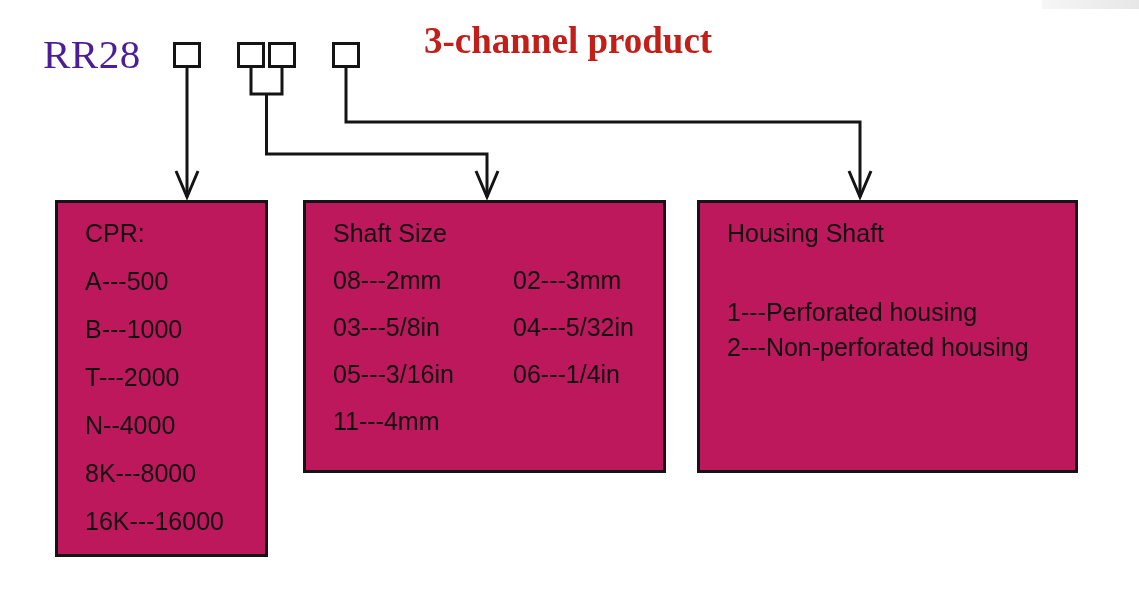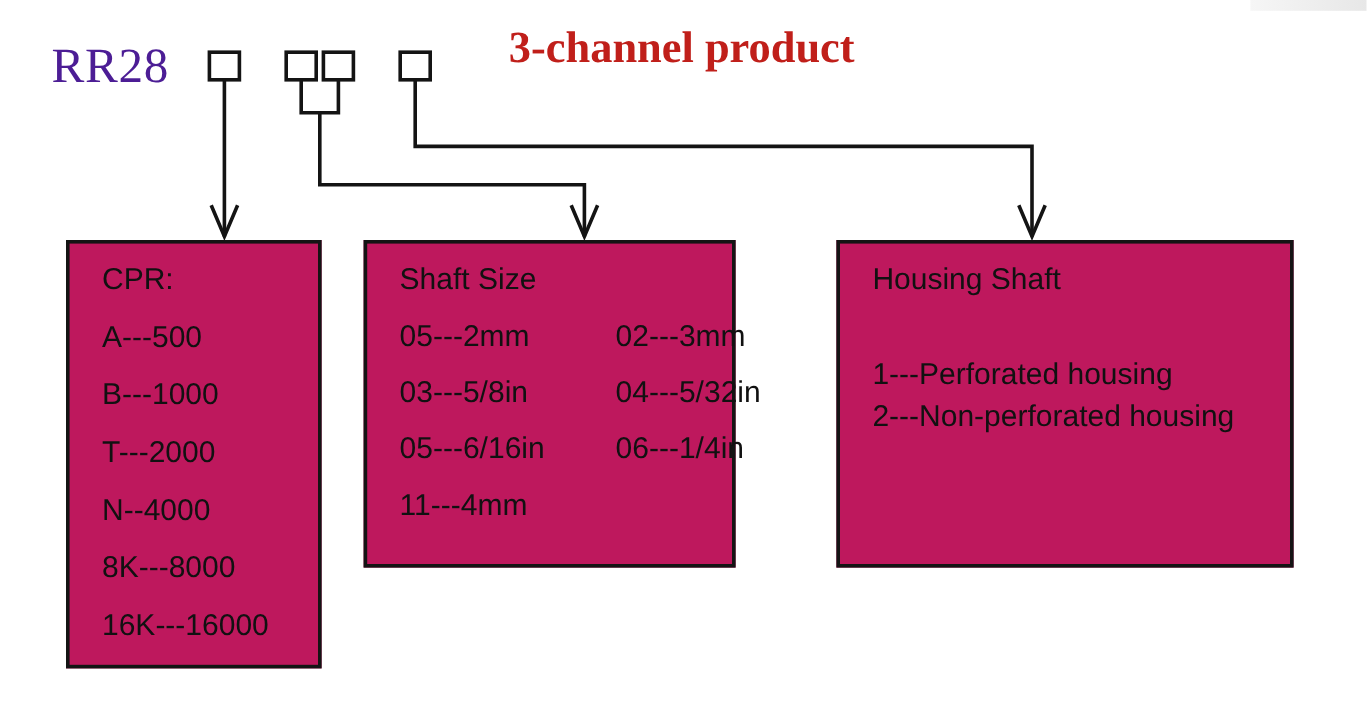--- a/index.html
+++ b/index.html
@@ -33,21 +33,21 @@
   }
   #db1{left:173px;} #db2{left:237px;} #db3{left:268px;} #db4{left:332px;}
   svg.connectors{position:absolute;left:0;top:0;}
   .legend-box{
     position:absolute;top:200px;
     border:3px solid #141414;box-sizing:border-box;background:#be185d;
     font-size:25px;color:#111111;
     padding:6px 0 0 27px;
   }
   #cpr-box{left:55px;width:213px;height:357px;}
-  #shaft-box{left:303px;width:310px;height:273px;}
+  #shaft-box{left:303px;width:363px;height:273px;}
   #housing-box{left:697px;width:381px;height:273px;}
   .legend-title{line-height:48px;white-space:nowrap;}
   .cpr-item{line-height:48px;white-space:nowrap;}
   .shaft-row{display:grid;grid-template-columns:180px 1fr;line-height:47px;}
   .shaft-row span{white-space:nowrap;}
   .housing-spacer{height:38px;}
   .housing-item{line-height:35px;white-space:nowrap;}
 </style>
 </head>
 <body>
@@ -85,29 +85,29 @@
     <div class="cpr-item">B---1000</div>
     <div class="cpr-item">T---2000</div>
     <div class="cpr-item">N--4000</div>
     <div class="cpr-item">8K---8000</div>
     <div class="cpr-item">16K---16000</div>
   </div>
 
   <div id="shaft-box" class="legend-box">
     <div class="legend-title">Shaft Size</div>
     <div class="shaft-row">
-      <span>05---2mm</span>
+      <span>08---2mm</span>
       <span>02---3mm</span>
     </div>
     <div class="shaft-row">
       <span>03---5/8in</span>
       <span>04---5/32in</span>
     </div>
     <div class="shaft-row">
-      <span>05---6/16in</span>
+      <span>05---3/16in</span>
       <span>06---1/4in</span>
     </div>
     <div class="shaft-row">
       <span>11---4mm</span>
       <span></span>
     </div>
   </div>
 
   <div id="housing-box" class="legend-box">
     <div class="legend-title">Housing Shaft</div>

